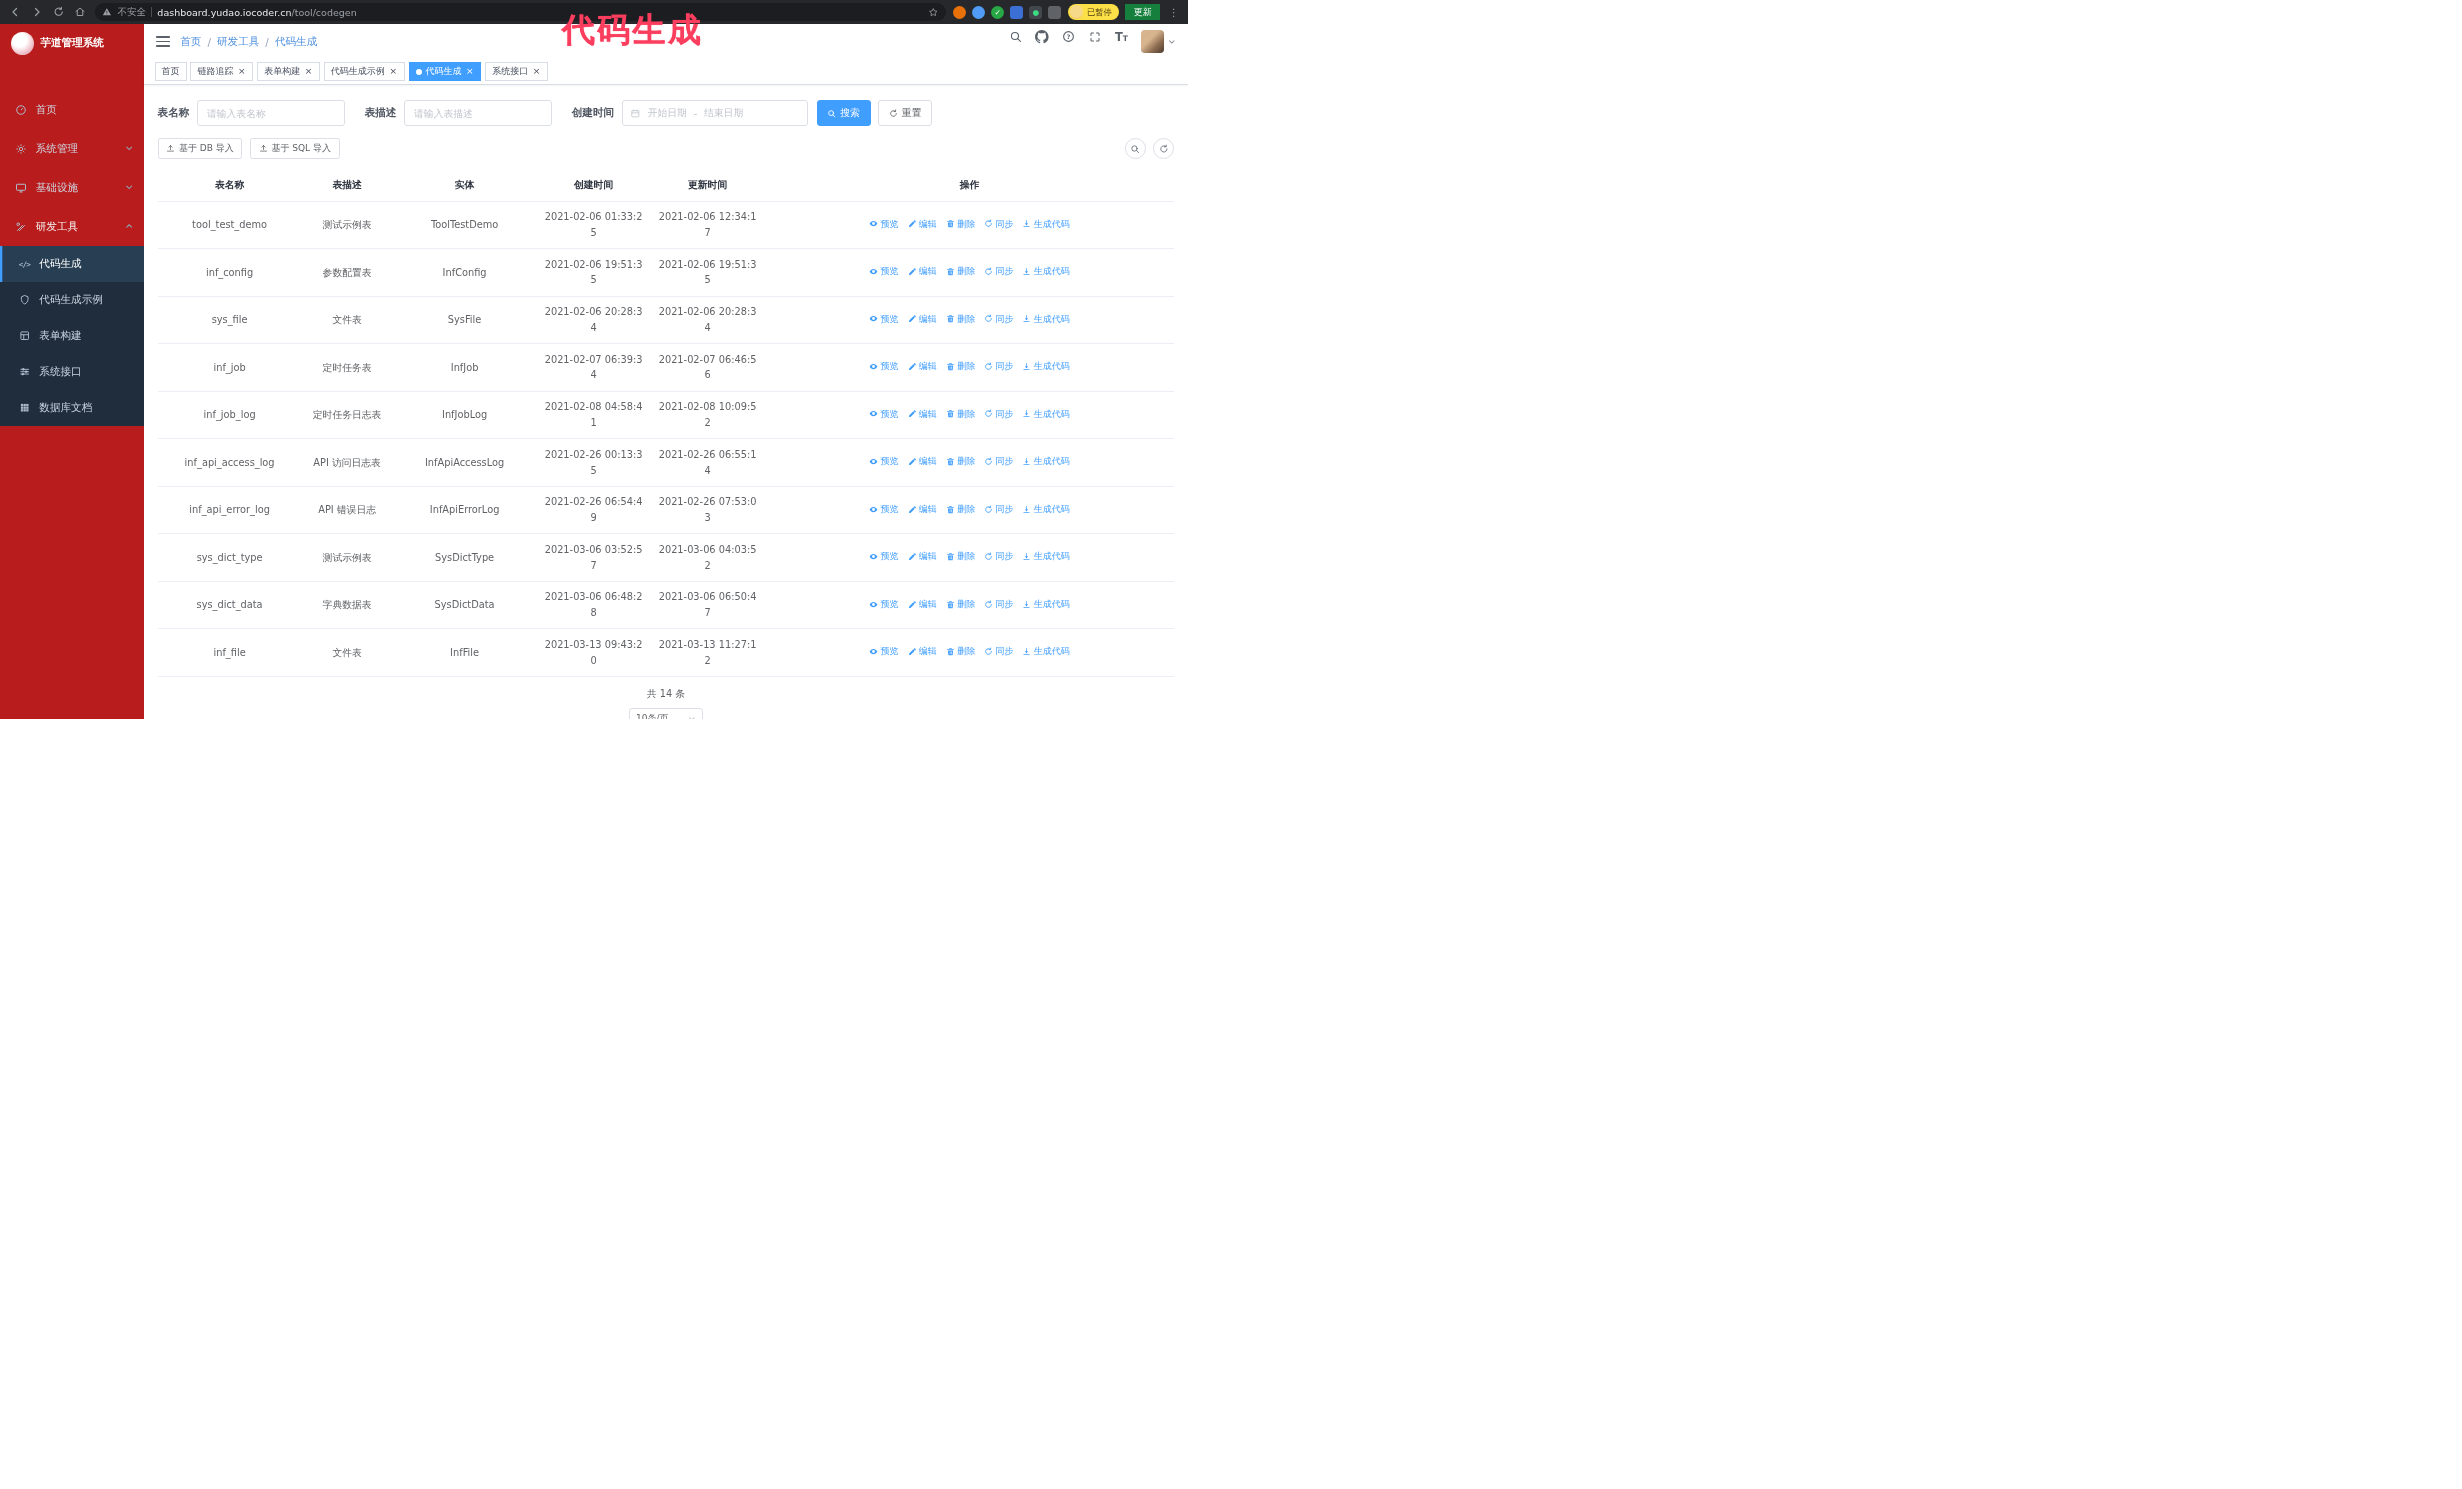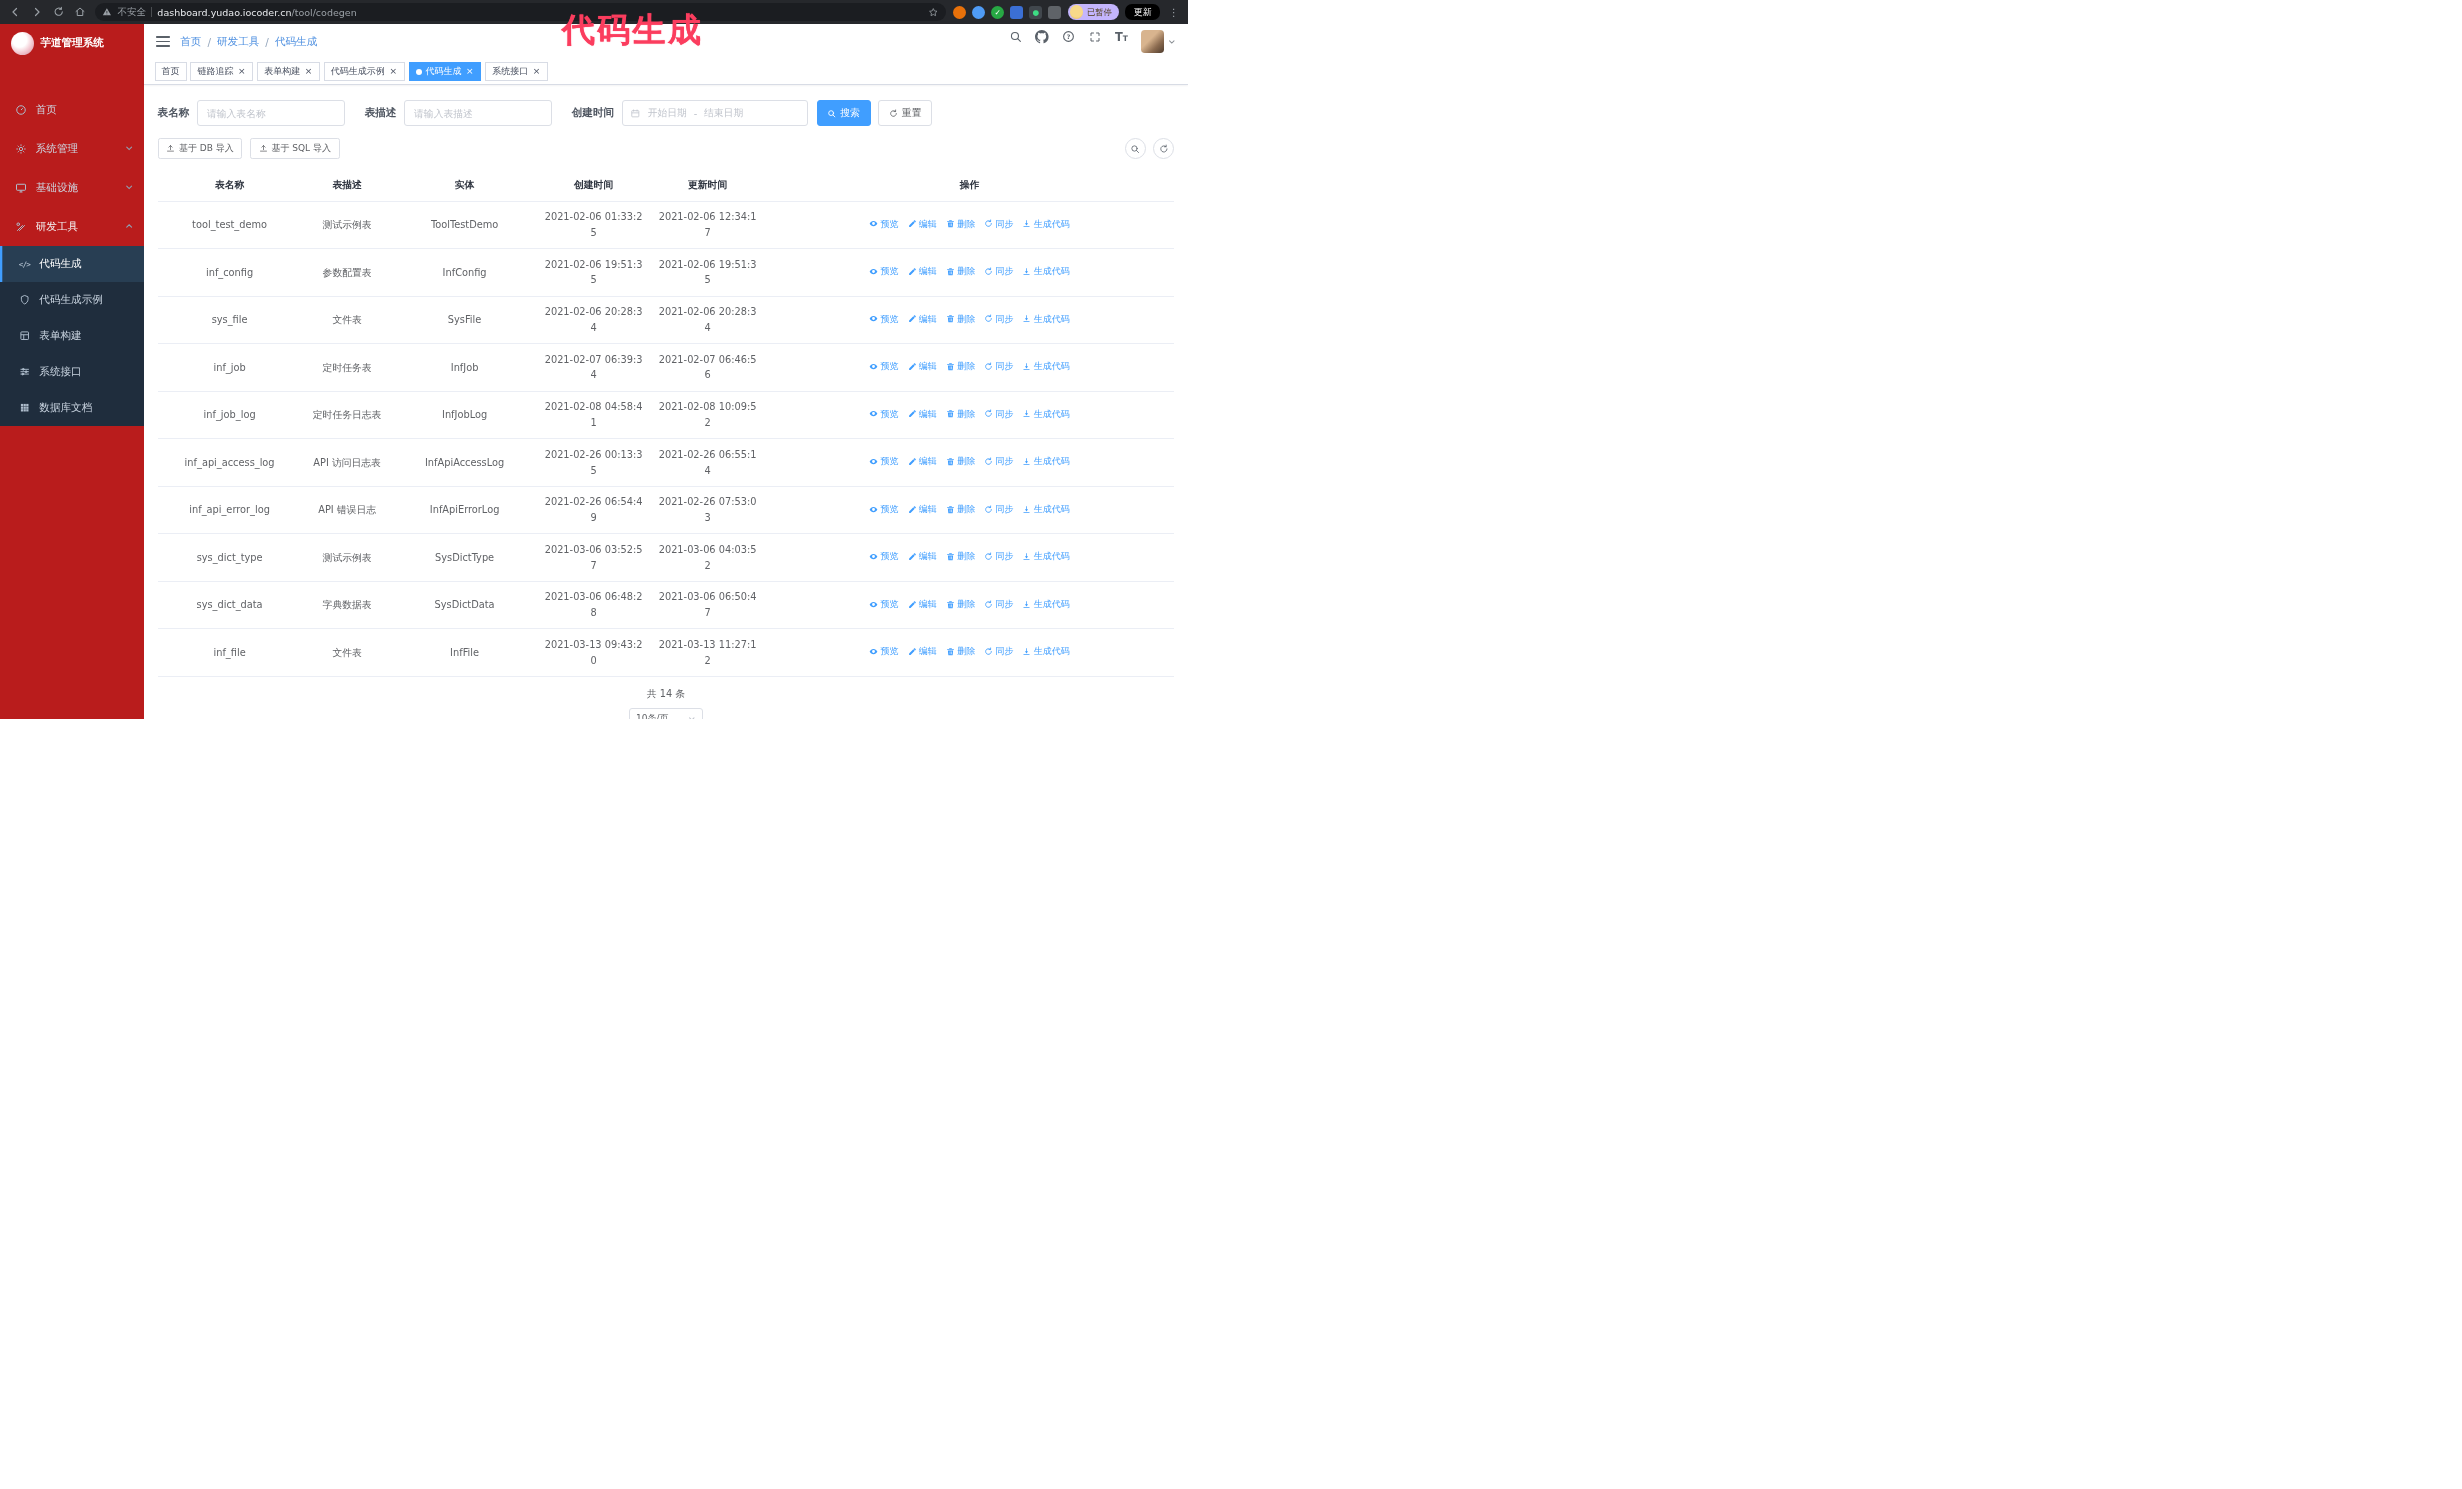--- a/index.html
+++ b/index.html
@@ -14,23 +14,23 @@
   
   .chrome { height:24px; background:#26282c; display:flex; align-items:center; padding:0 7.6px; gap:6.8px; }
   .nav-ic { width:15px; height:15px; color:#9aa0a6; display:flex; align-items:center; justify-content:center; cursor:pointer; flex:0 0 auto; }
   .omnibox { flex:1; height:18px; background:#1b1d21; border-radius:9px; display:flex; align-items:center; padding:0 7.6px; gap:5.3px; color:#9aa0a6; font-size:9.5px; min-width:0; }
   .omni-div { width:0.8px; height:9.8px; background:#4a4d51; }
   .url-domain { color:#e8eaed; }
   .url-path { color:#9aa0a6; }
   .omni-star { margin-left:auto; color:#9aa0a6; }
   .ext-area { display:flex; align-items:center; gap:6px; flex:0 0 auto; }
   .ext-dot { width:13px; height:13px; border-radius:50%; color:#fff; font-size:7.6px; line-height:13px; text-align:center; cursor:pointer; }
-  .paused-pill { height:16.7px; background:#c4b5fd; border-radius:8.3px; display:flex; align-items:center; gap:3.8px; padding:0 6.8px 0 1.5px; font-size:8.3px; color:#4a3a10; cursor:pointer; flex:0 0 auto; }
+  .paused-pill { height:16.7px; background:#fde047; border-radius:8.3px; display:flex; align-items:center; gap:3.8px; padding:0 6.8px 0 1.5px; font-size:8.3px; color:#4a3a10; cursor:pointer; flex:0 0 auto; }
   .paused-face { width:13.6px; height:13.6px; border-radius:50%; background:radial-gradient(circle at 50% 42%, #f7d98a 58%, #e4b44f); }
-  .update-btn { height:16.7px; border:none; border-radius:7px; background:#000000; color:#fff; font-size:9px; padding:0 8.3px; cursor:pointer; font-family:inherit; flex:0 0 auto; }
+  .update-btn { height:16.7px; border:none; border-radius:0; background:#15803d; color:#fff; font-size:9px; padding:0 8.3px; cursor:pointer; font-family:inherit; flex:0 0 auto; }
   .kebab { color:#9aa0a6; font-size:10.6px; letter-spacing:0; cursor:pointer; padding:0 1.5px; }
 
   
   .app { display:flex; height:695px; }
   .sidebar { width:144px; flex:0 0 144px; background:#b91c1c; color:#c9d4e0; display:flex; flex-direction:column; overflow:hidden;gap:28px; }
   .logo-row { height:38px; display:flex; align-items:center; gap:6.8px; padding:0 10.6px; cursor:pointer; }
   .logo-img { width:23px; height:23px; border-radius:50%; background:radial-gradient(circle at 38% 35%, #ffffff 0 34%, #f2c7d0 62%, #cf8697); flex:0 0 auto; }
   .logo-title { color:#fff; font-size:10.6px; font-weight:bold; white-space:nowrap; }
   .menu { flex:1; }
   .menu-item { height:39px; display:flex; align-items:center; padding:0 10.6px 0 14.4px; font-size:10.6px; cursor:pointer; color:#cdd6e1; }

